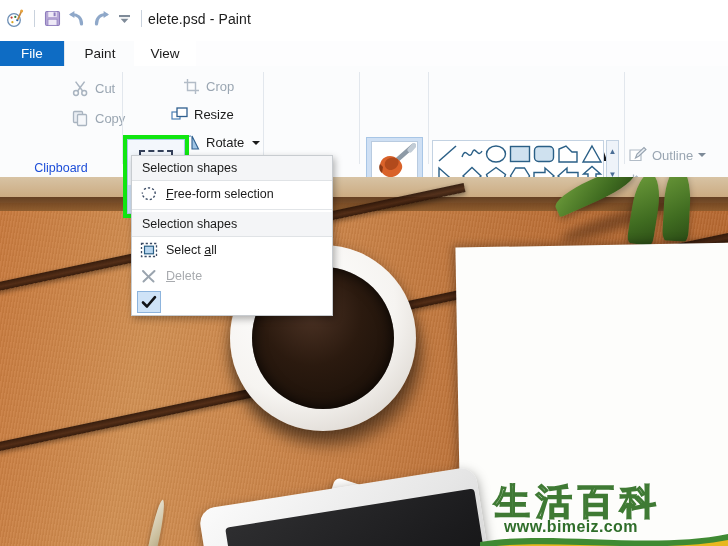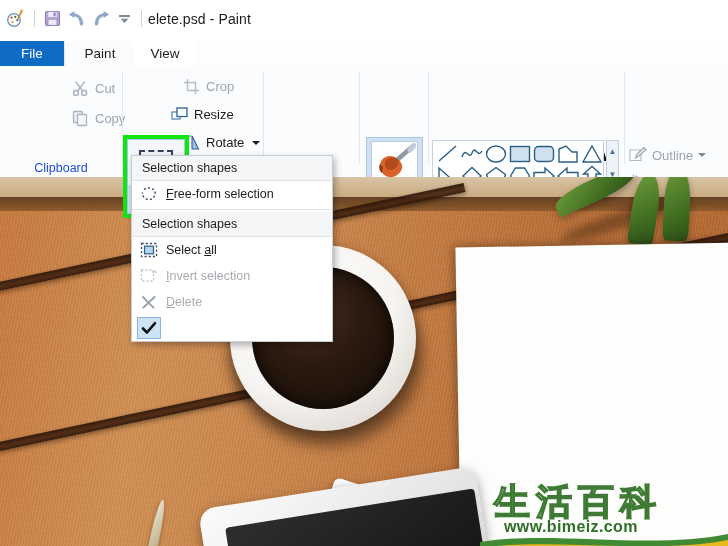--- a/index.html
+++ b/index.html
@@ -522,30 +522,20 @@
     <div class="menu-item">
       <span class="menu-icon">
         <svg width="18" height="16" viewBox="0 0 18 16">
           <rect x="1.5" y="1.5" width="15" height="13" fill="#fff" stroke="#3a4a63" stroke-width="1.3" stroke-dasharray="2.2 2"></rect>
           <rect x="4.5" y="4.2" width="9" height="7.6" fill="#b9d6ef" stroke="#2a5f86" stroke-width="1.2"></rect>
         </svg>
       </span>
       <span>Select <span class="uline">a</span>ll</span>
     </div>
 
-    <div class="menu-item disabled">
-      <span class="menu-icon">
-        <svg width="18" height="16" viewBox="0 0 18 16">
-          <rect x="1.5" y="2" width="12" height="11" fill="#fff" stroke="#c0c6cc" stroke-width="1.3" stroke-dasharray="2 2"></rect>
-          <path d="M12 4 L16.5 4" stroke="#c0c6cc" stroke-width="1.2"></path>
-          <path d="M14.8 2.4 L16.8 4 L14.8 5.6 Z" fill="#c0c6cc"></path>
-        </svg>
-      </span>
-      <span><span class="uline">I</span>nvert selection</span>
-    </div>
 
     <div class="menu-item disabled">
       <span class="menu-icon">
         <svg width="18" height="16" viewBox="0 0 18 16">
           <path d="M3 3 C6 6 9.5 10 13.5 13.5" stroke="#9aa4ae" stroke-width="2" fill="none" stroke-linecap="round"></path>
           <path d="M14.5 3 C11 6.5 7 10 3.5 13.5" stroke="#9aa4ae" stroke-width="2" fill="none" stroke-linecap="round"></path>
         </svg>
       </span>
       <span><span class="uline">D</span>elete</span>
     </div>

